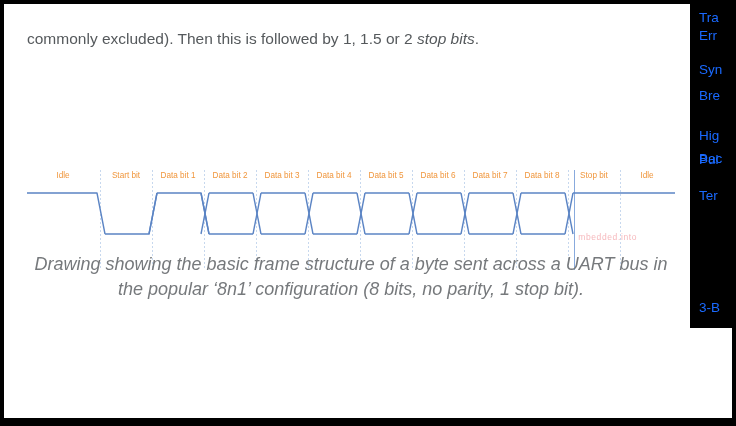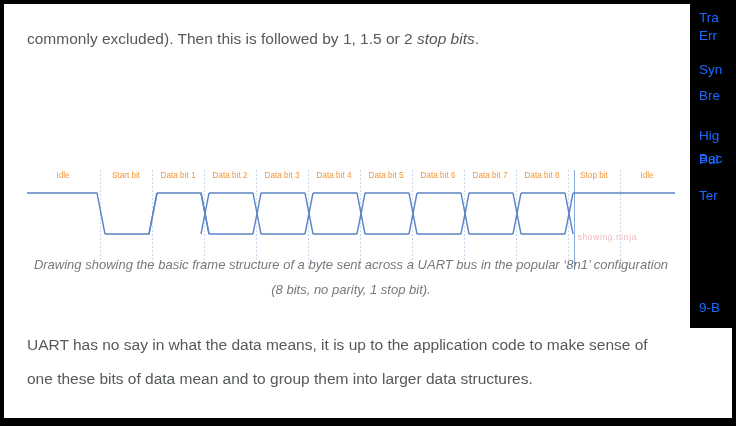--- a/index.html
+++ b/index.html
@@ -85,21 +85,21 @@
     user-select: none;
   }
 
   #figcaption {
     position: absolute;
     left: 0;
     top: 120px;
     width: 648px;
     text-align: center;
     font-style: italic;
-    font-size: 13px;
+    font-size: 18px;
     line-height: 25px;
     color: #76797c;
     font-family: "Liberation Sans", sans-serif;
   }
 
   
   #sidebar {
     position: absolute;
     left: 686px;
     top: 0;
@@ -209,38 +209,37 @@
             <text x="359" y="14">Data bit 5</text>
             <text x="411" y="14">Data bit 6</text>
             <text x="463" y="14">Data bit 7</text>
             <text x="515" y="14">Data bit 8</text>
             <text x="567" y="14">Stop bit</text>
             <text x="620" y="14">Idle</text>
           </g>
         </svg>
       </div>
 
-      <div id="watermark">showing.ninja</div>
+      <div id="watermark">mbedded.into</div>
 
       <div id="figcaption">Drawing showing the basic frame structure of a byte sent across a UART bus in the popular ‘8n1’ configuration (8 bits, no parity, 1 stop bit).</div>
     </div>
 
-    <p class="para" id="para-bot">UART has no say in what the data means, it is up to the application code to make sense of one these bits of data mean and to group them into larger data structures.</p>
   </div>
 
   <div id="sidebar">
     <a class="side-link" style="top:6px">Tra</a>
     <a class="side-link" style="top:24px">Err</a>
     <a class="side-link" style="top:58px">Syn</a>
     <a class="side-link" style="top:84px">Bre</a>
     <a class="side-link" style="top:124px">Hig</a>
     <a class="side-link" style="top:147px">Bac</a>
     <a class="side-link" style="top:148px">Pul</a>
     <a class="side-link" style="top:184px">Ter</a>
 
-    <a class="side-link" style="top:296px">9-B</a>
+    <a class="side-link" style="top:296px">3-B</a>
     <a class="side-link" style="top:332px">Rad</a>
     <a class="side-link" style="top:348px">RS</a>
     <a class="side-link" style="top:374px">RS</a>
     <a class="side-link" style="top:388px">Cal</a>
   </div>
 
 </div>
 
 </body></html>

